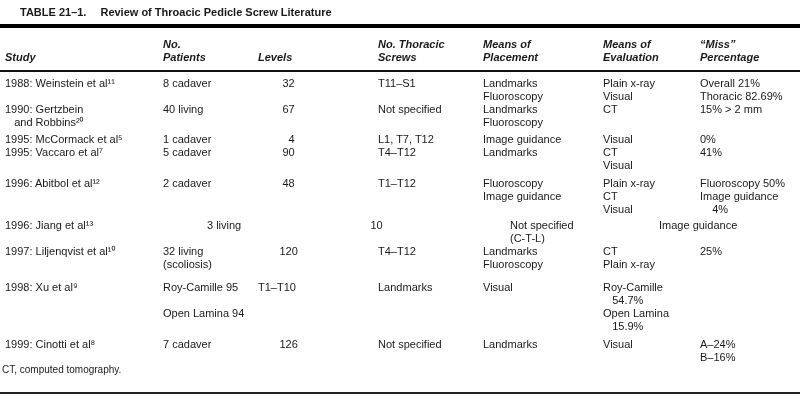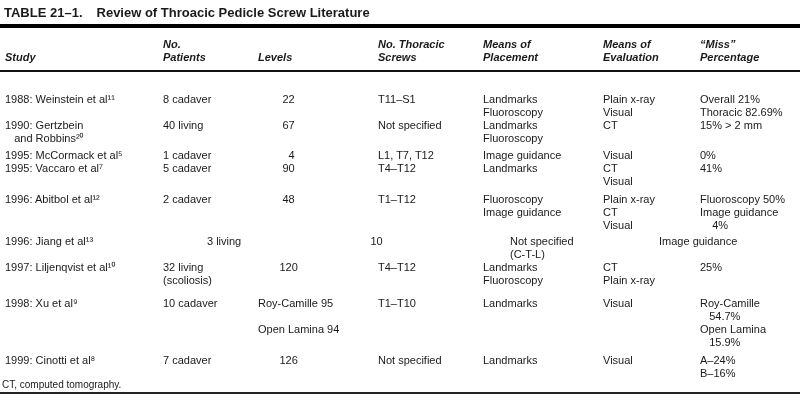--- a/index.html
+++ b/index.html
@@ -8,24 +8,25 @@
     width: 800px;
     height: 400px;
     background: #ffffff;
     color: #1a1a1a;
     font-family: "Liberation Sans", sans-serif;
     overflow: hidden;
     box-sizing: border-box;
   }
   .title-row {
     padding: 5px 0 0 4px;
-    font-size: 13px;
+    font-size: 11px;
     font-weight: bold;
     line-height: 15px;
     white-space: pre;
+    margin-left: 16px;
   }
   .title-label { margin-right: 14px; }
   .rule-thick {
     margin-top: 4px;
     height: 4px;
     width: 800px;
     background: #000;
   }
   .grid-row {
     display: grid;
@@ -44,30 +45,30 @@
   .header-row .cell {
     font-style: italic;
     font-weight: bold;
   }
   .rule-header {
     margin-top: 6px;
     height: 2px;
     width: 800px;
     background: #111;
   }
-  .rows { padding-top: 21px; }
+  .rows { padding-top: 5px; }
   .rows .grid-row:nth-child(3) { margin-top: 4px; }
   .rows .grid-row:nth-child(5) { margin-top: 5px; }
   .rows .grid-row:nth-child(6) { margin-top: 3px; gap: 44px; }
   .rows .grid-row:nth-child(8) { margin-top: 10px; }
   .rows .grid-row:nth-child(9) { margin-top: 5px; }
   .footnote {
     position: absolute;
     left: 2px;
-    top: 379px;
+    top: 364px;
     font-size: 10px;
     line-height: 12px;
   }
   .rule-bottom {
     position: absolute;
     left: 0;
     top: 392px;
     height: 2px;
     width: 800px;
     background: #222;
@@ -97,21 +98,21 @@
         <div class="cell">Means of
 Evaluation</div>
         <div class="cell">“Miss”
 Percentage</div>
       </div>
     <div class="rule-header"></div>
     <div class="rows" id="rows">
         <div class="grid-row">
           <div class="cell">1988: Weinstein et al¹¹</div>
           <div class="cell">8 cadaver</div>
-          <div class="cell">        22</div>
+          <div class="cell">        32</div>
           <div class="cell">T11–S1</div>
           <div class="cell">Landmarks
 Fluoroscopy</div>
           <div class="cell">Plain x-ray
 Visual</div>
           <div class="cell">Overall 21%
 Thoracic 82.69%</div>
         </div>
         <div class="grid-row">
           <div class="cell">1990: Gertzbein
@@ -175,21 +176,20 @@
           <div class="cell">       120</div>
           <div class="cell">T4–T12</div>
           <div class="cell">Landmarks
 Fluoroscopy</div>
           <div class="cell">CT
 Plain x-ray</div>
           <div class="cell">25%</div>
         </div>
         <div class="grid-row">
           <div class="cell">1998: Xu et al⁹</div>
-          <div class="cell">10 cadaver</div>
           <div class="cell">Roy-Camille 95
 
 Open Lamina 94</div>
           <div class="cell">T1–T10</div>
           <div class="cell">Landmarks</div>
           <div class="cell">Visual</div>
           <div class="cell">Roy-Camille
    54.7%
 Open Lamina
    15.9%</div>

